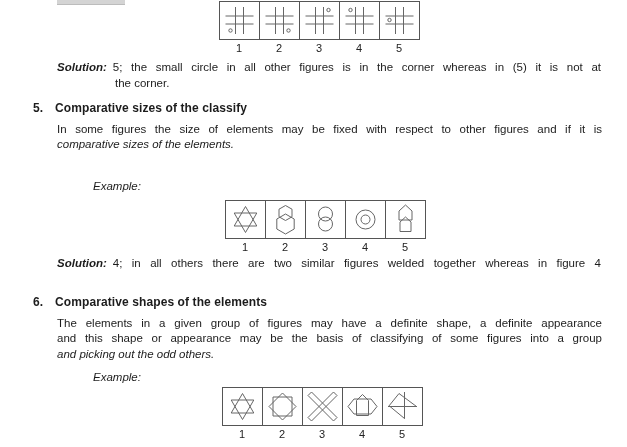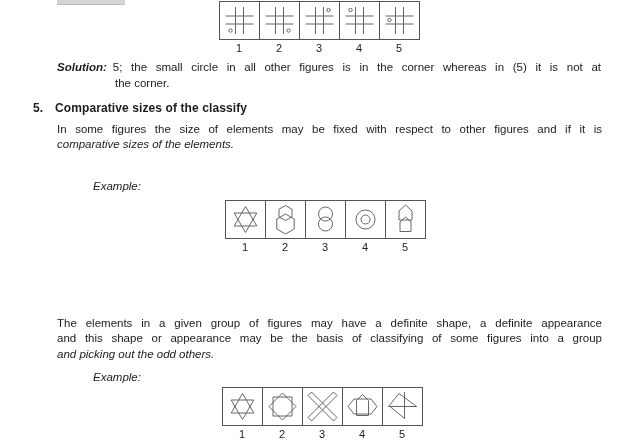--- a/index.html
+++ b/index.html
@@ -176,22 +176,26 @@
       <div class="labels">
         <div class="num">1</div>
         <div class="num">2</div>
         <div class="num">3</div>
         <div class="num">4</div>
         <div class="num">5</div>
       </div>
     </div>
 
   <div class="solution sol2">
-  </div>
-
+    <div class="sol-line1"><span class="sol-label">Solution:</span><span>4;  in all others there are two similar figures welded together whereas in figure 4</span></div>
+  </div>
+
+  <div class="heading h6">
+    <span class="hnum">6.</span><span>Comparative shapes of the elements</span>
+  </div>
 
   <div class="para p6">
     <div class="jline">The elements in a given group of figures may have a definite shape, a definite appearance</div>
     <div class="jline">and this shape or appearance may be the basis of classifying of some figures into a group</div>
     <div class="lline">and picking out the odd others.</div>
   </div>
 
   <div class="example e6">Example:</div>
 
   <div class="strip s3">

